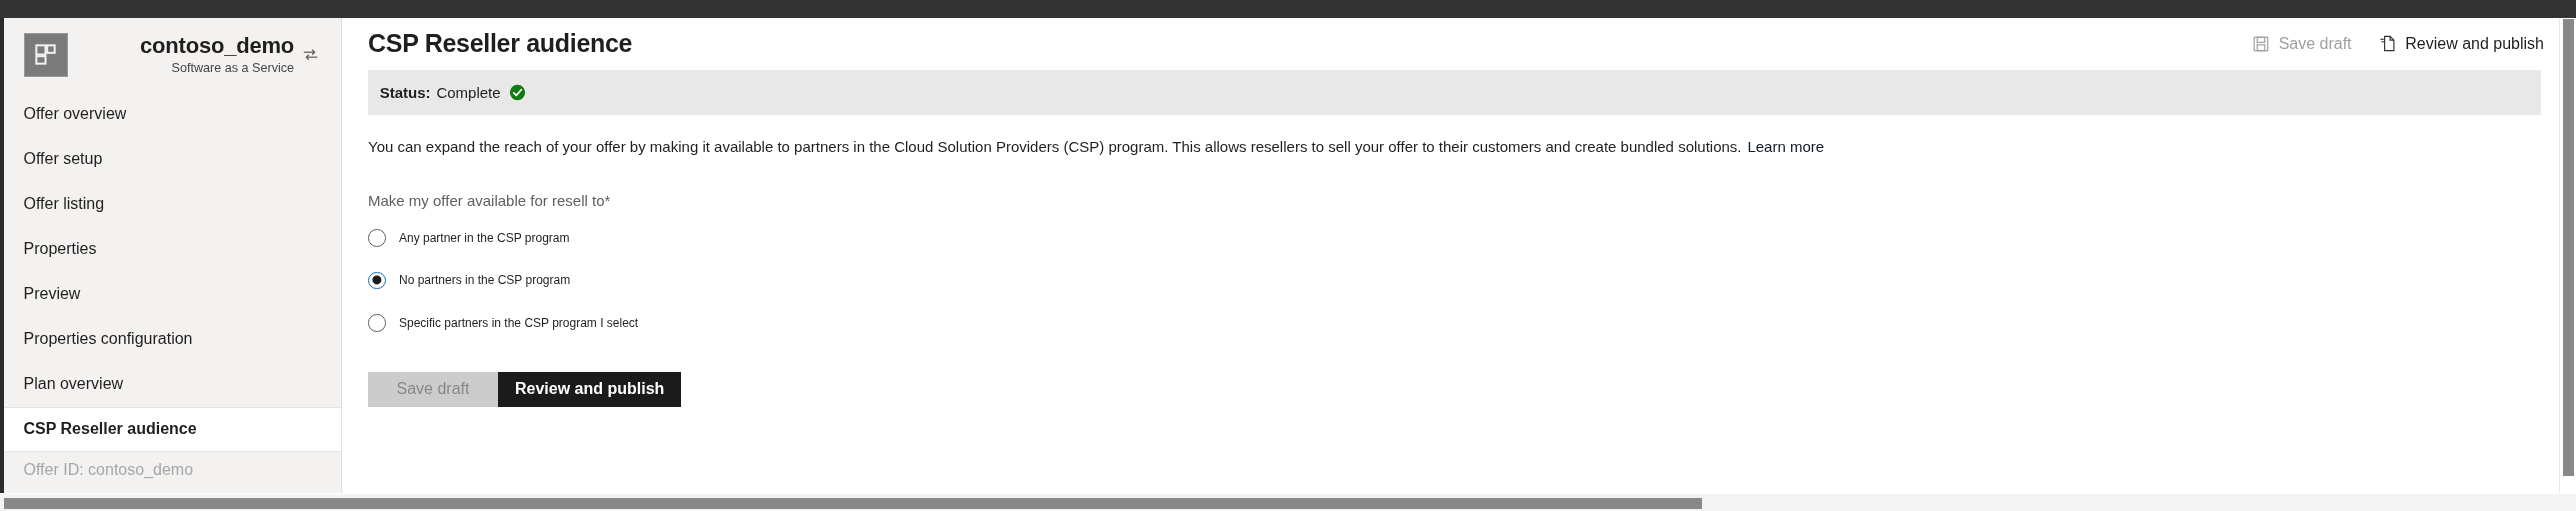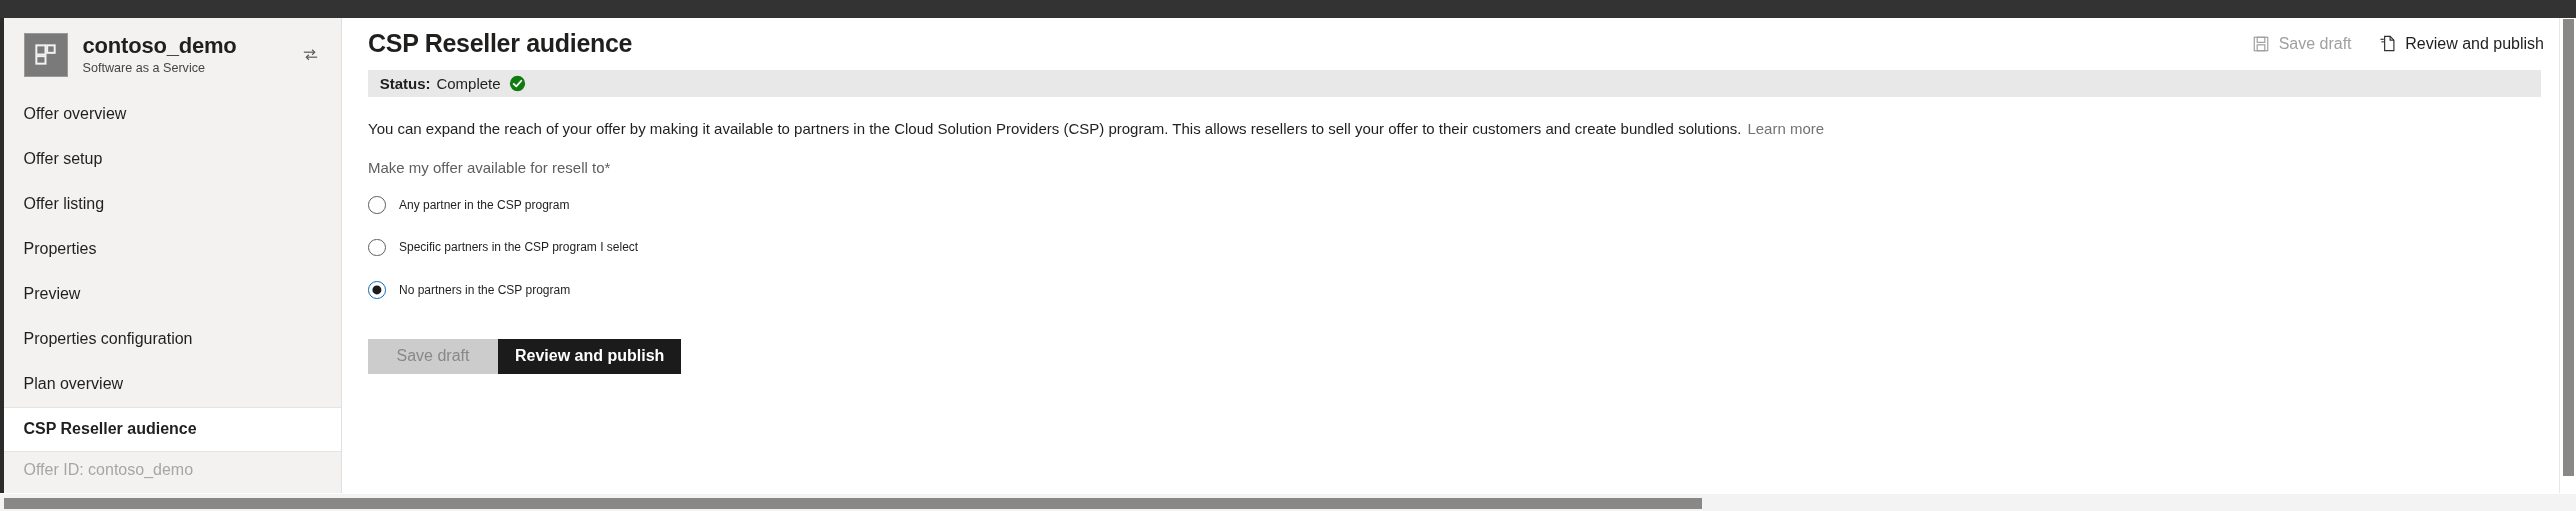--- a/index.html
+++ b/index.html
@@ -16,20 +16,21 @@
   .topbar {
     position:absolute; left:0; top:0; width:2576px; height:17.6px;
     background:#333333;
   }
 
   
   .sidebar {
     position:absolute; left:0; top:17.6px; width:342px; height:475px;
     background:#f3f2f1;
     border-right:0.8px solid #e1dfdd;
+    text-align:right;
   }
   .sidebar-edge {
     position:absolute; left:0; top:17.6px; width:4.2px; height:475px;
     background:#2b2b2b;
   }
 
   .offer-head { display:flex; align-items:center; padding:15px 18.4px 11.7px 23.5px; }
   .offer-icon {
     width:44px; height:44px; flex:0 0 44px;
     background:#7a7a7a; border:0.8px solid #9a9a9a;
@@ -77,34 +78,34 @@
 
   .cmdbar { display:flex; align-items:center; gap:28.5px; }
   .cmd {
     display:flex; align-items:center; gap:9.2px;
     font-size:16px; color:#201f1e; cursor:pointer; white-space:nowrap;
   }
   .cmd.disabled { color:#a19f9d; cursor:default; }
   .cmd svg { display:block; flex:0 0 auto; }
 
   .statusbar {
-    margin:3.4px 35px 0 25px; height:27px;
+    margin:3.4px 35px 0 25px; height:45px;
     background:#e8e8e8; display:flex; align-items:center; padding-left:11.7px;
   }
   .status-label { font-size:15px; font-weight:700; color:#201f1e; }
   .status-value { font-size:15px; color:#201f1e; margin-left:5.9px; }
   .status-check { margin-left:8.4px; display:flex; align-items:center; }
 
   .body-area { padding:22px 25px 0 25px; }
 
   .desc { font-size:15px; color:#201f1e; line-height:1.35; }
-  .desc .link { color:#737373; cursor:pointer; margin-left:5.9px; }
+  .desc .link { color:#0f172a; cursor:pointer; margin-left:5.9px; }
 
   .field-label {
-    font-size:15px; color:#605e5c; margin-top:20px; margin-bottom:13.4px;
+    font-size:15px; color:#605e5c; margin-top:35px; margin-bottom:13.4px;
   }
   .req { color:#605e5c; }
 
   .radio-row {
     display:flex; align-items:center; height:30px;
     margin-bottom:12.6px; cursor:pointer;
   }
   .radio {
     width:17.6px; height:17.6px; border-radius:50%;
     border:1.3px solid #605e5c; background:#fff;
@@ -263,26 +264,26 @@
       <div class="field-label">
         <span>Make my offer available for resell to</span><span class="req">*</span>
       </div>
 
       <div>
         <div class="radio-row">
           <span class="radio"></span>
           <span class="radio-label">Any partner in the CSP program</span>
         </div>
         <div class="radio-row">
+          <span class="radio checked"></span>
+          <span class="radio-label">No partners in the CSP program</span>
+        </div>
+        <div class="radio-row">
           <span class="radio"></span>
           <span class="radio-label">Specific partners in the CSP program I select</span>
-        </div>
-        <div class="radio-row">
-          <span class="radio checked"></span>
-          <span class="radio-label">No partners in the CSP program</span>
         </div>
       </div>
 
       <div class="footer-actions">
         <button class="btn btn-secondary">Save draft</button>
         <button class="btn btn-primary">Review and publish</button>
       </div>
 
     </div>
   </div>

